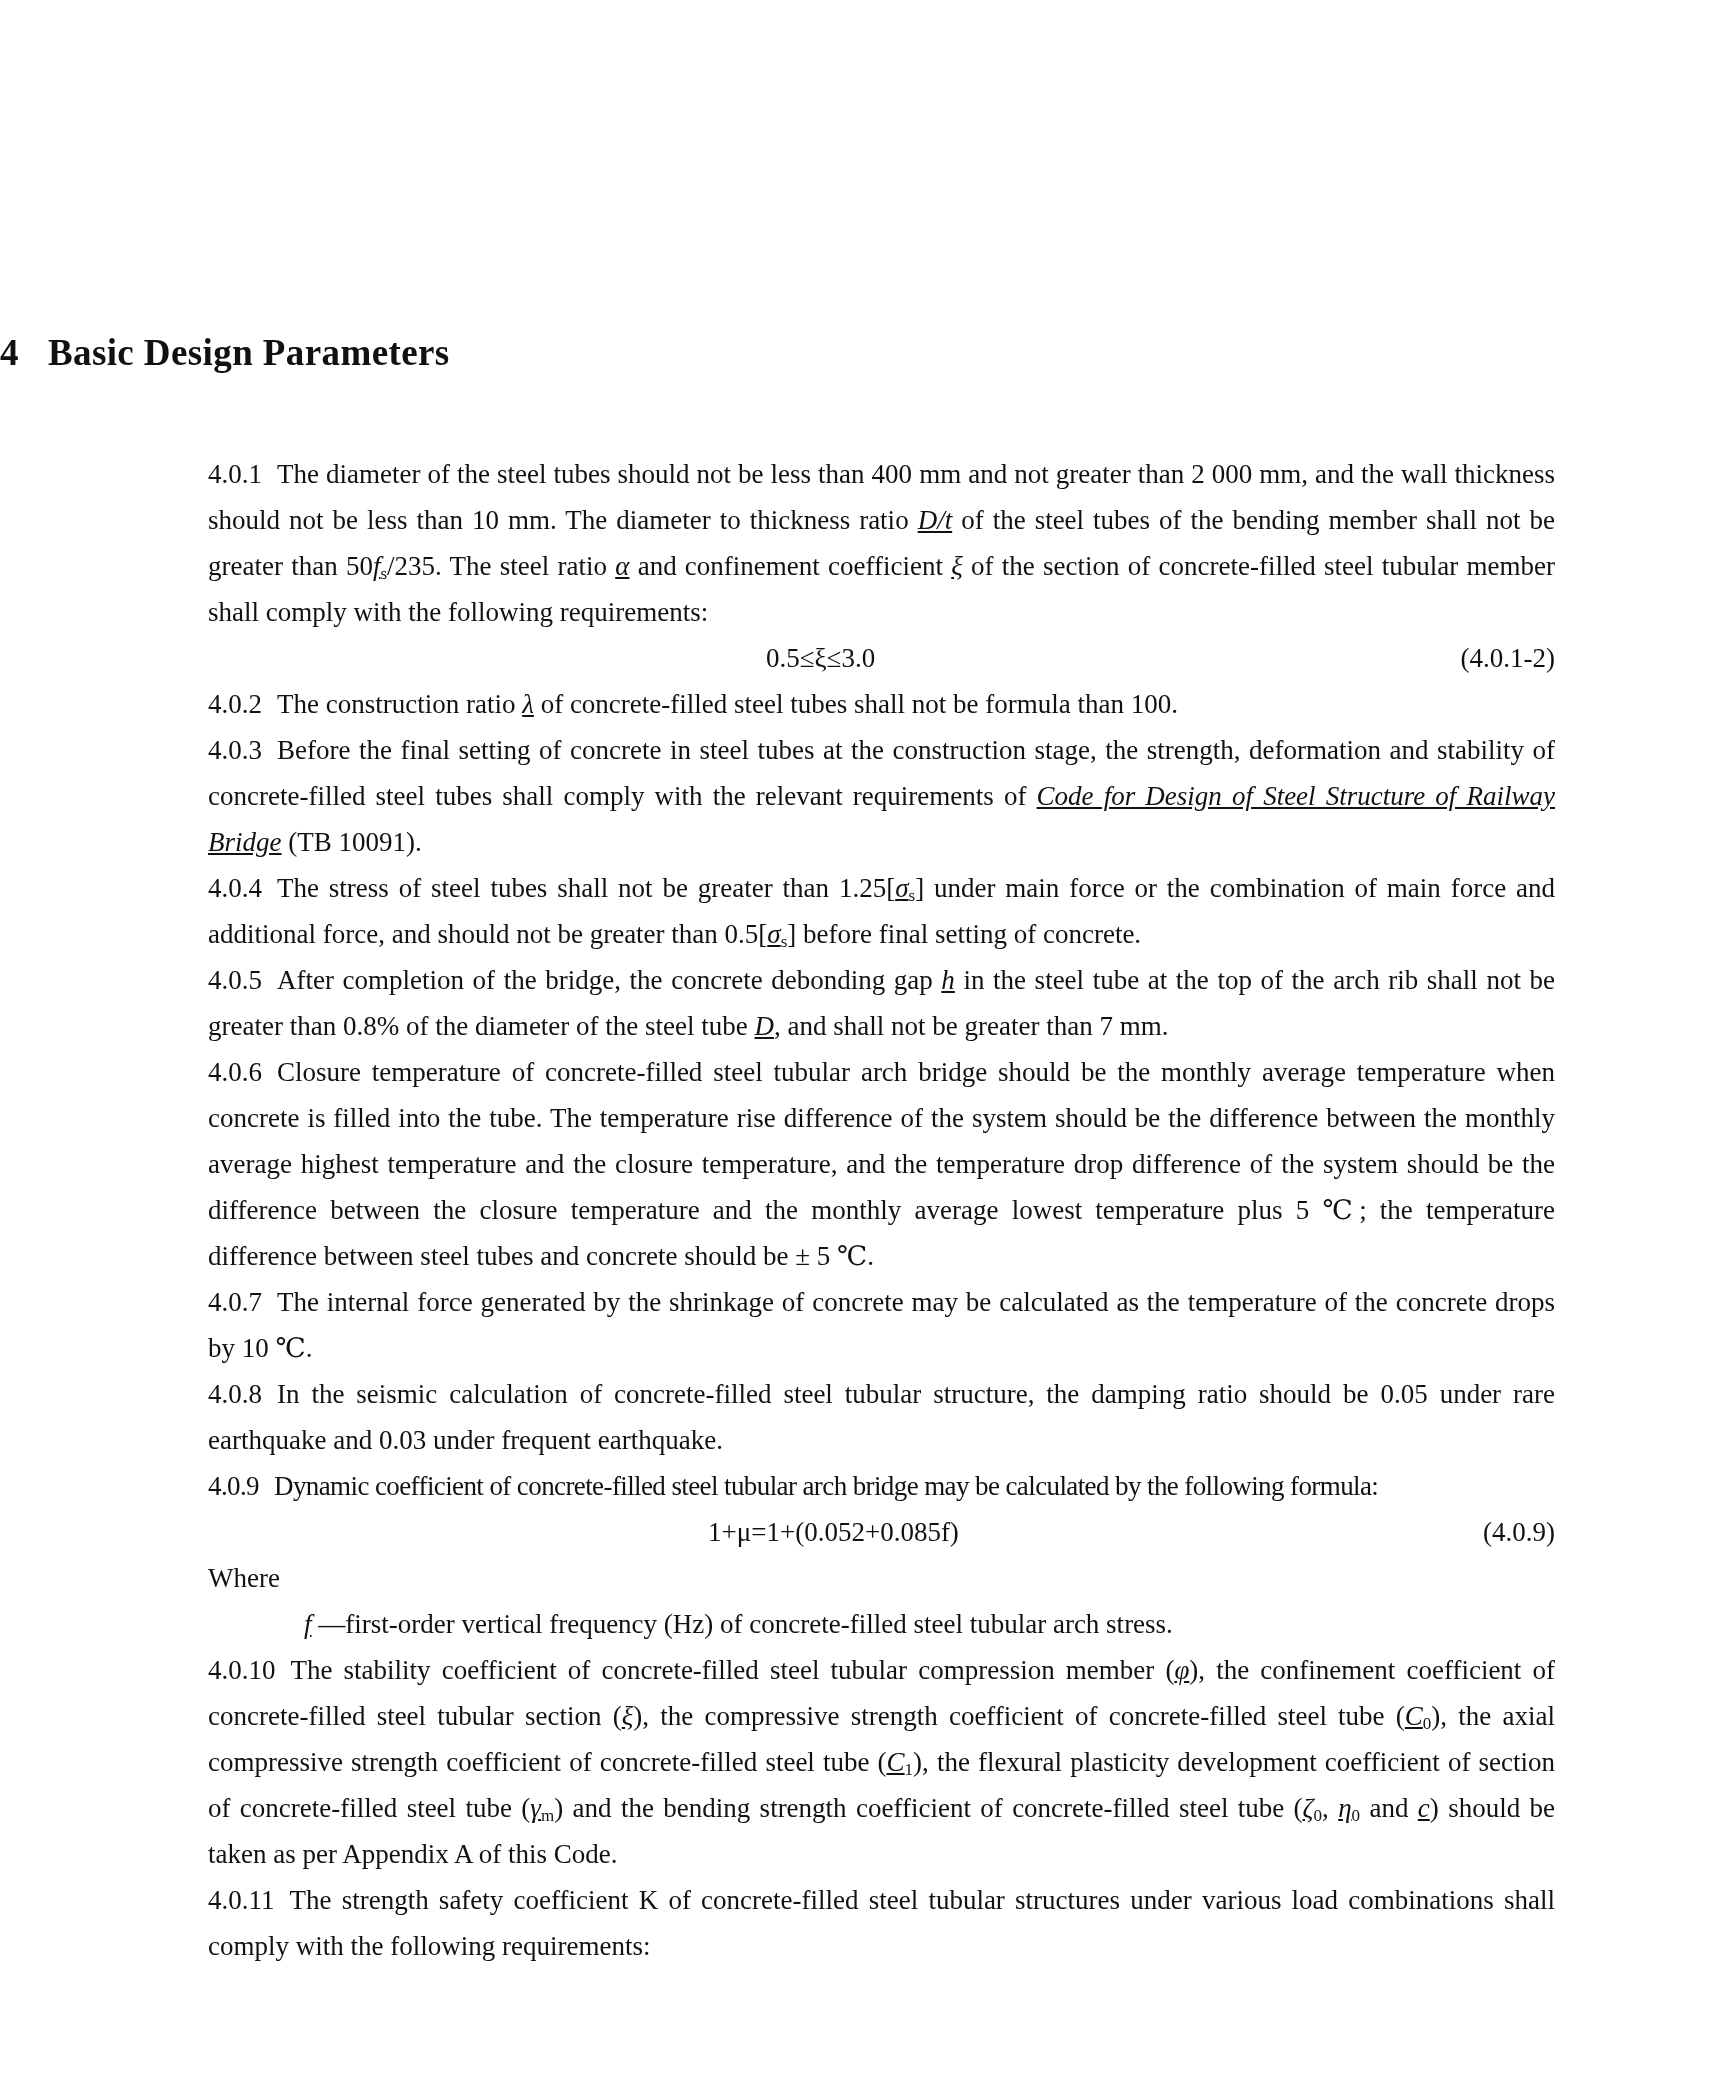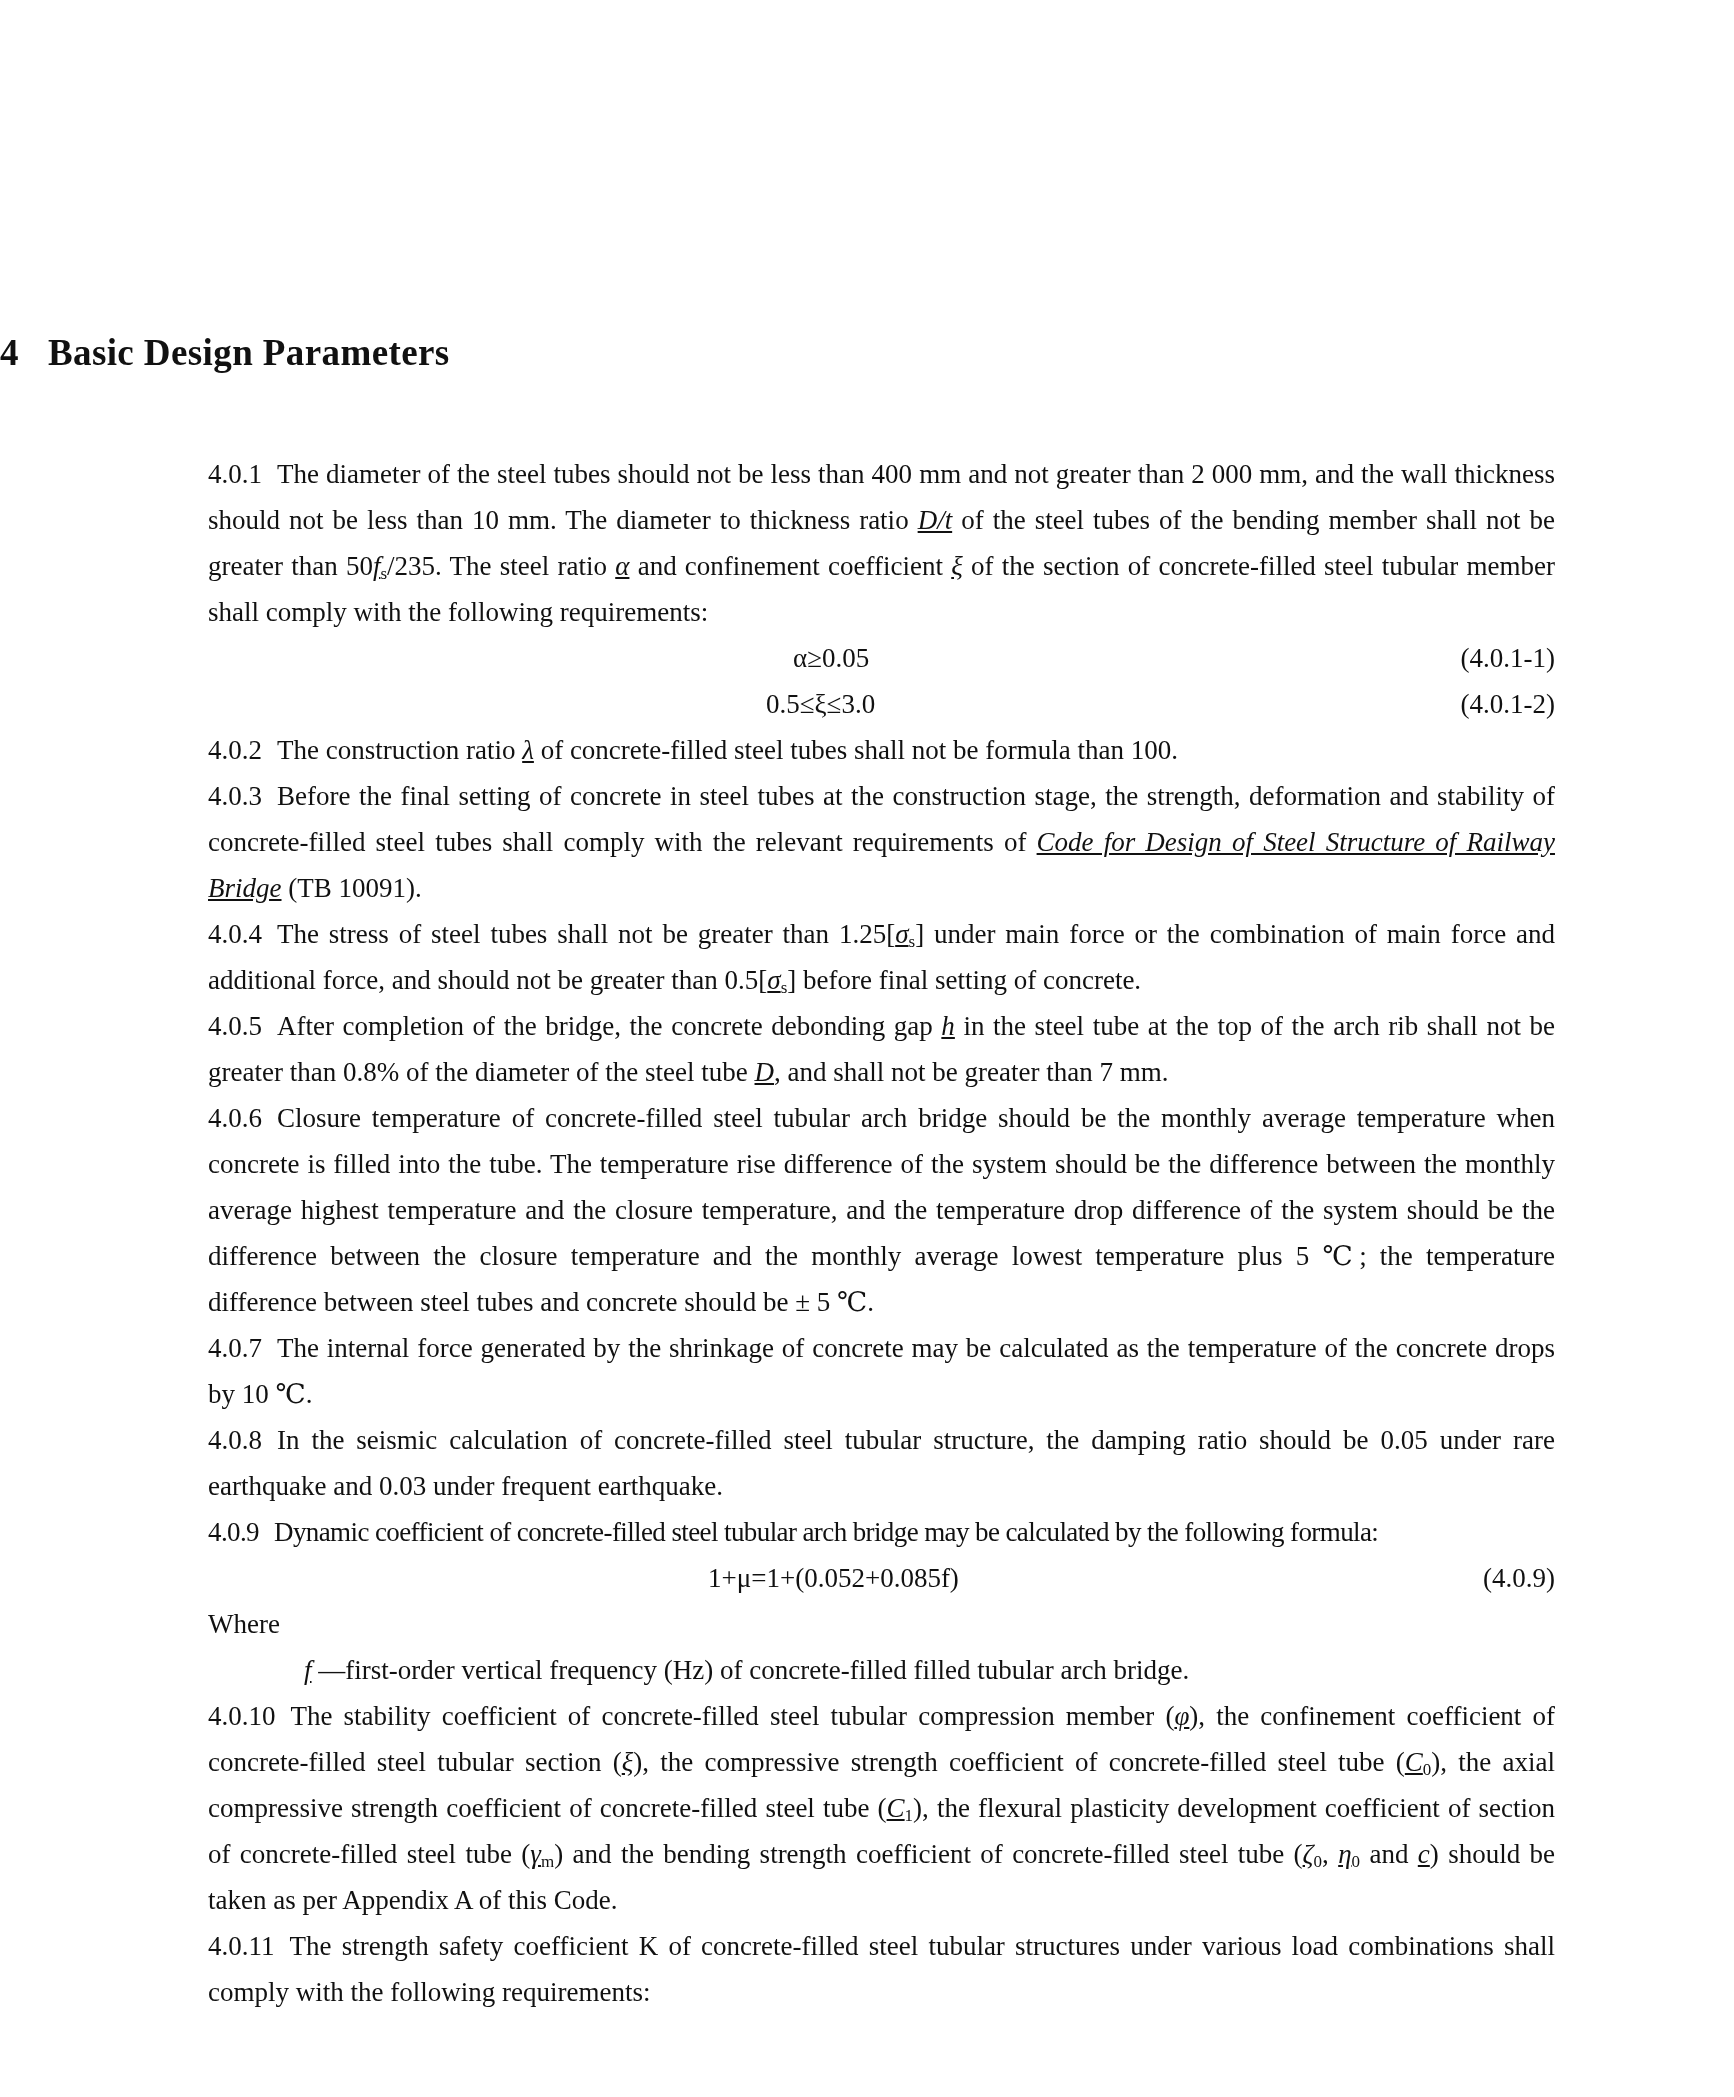--- a/index.html
+++ b/index.html
@@ -31,24 +31,20 @@
 
 <div class="page-title">
   <span class="num">4</span><span>Basic Design Parameters</span>
 </div>
 
 <div class="content">
 
   <p class="clause">
     <span class="clause-num">4.0.1</span><span>The diameter of the steel tubes should not be less than 400 mm and not greater than 2 000 mm, and the wall thickness should not be less than 10 mm. The diameter to thickness ratio </span><span class="i">D/t</span><span> of the steel tubes of the bending member shall not be greater than 50</span><span class="i">f</span><sub>s</sub><span>/235. The steel ratio </span><span class="i">α</span><span> and confinement coefficient </span><span class="i">ξ</span><span> of the section of concrete-filled steel tubular member shall comply with the following requirements:</span>
   </p>
-  <div class="formula-row">
-    <span class="expr" style="left:585px">α≥0.05</span>
-    <span class="tag">(4.0.1-1)</span>
-  </div>
   <div class="formula-row">
     <span class="expr" style="left:558px">0.5≤ξ≤3.0</span>
     <span class="tag">(4.0.1-2)</span>
   </div>
 
   <p class="clause">
     <span class="clause-num">4.0.2</span><span>The construction ratio </span><span class="i">λ</span><span> of concrete-filled steel tubes shall not be formula than 100.</span>
   </p>
 
   <p class="clause">
@@ -77,21 +73,21 @@
 
   <p class="clause" style="letter-spacing:-0.6px">
     <span class="clause-num">4.0.9</span><span>Dynamic coefficient of concrete-filled steel tubular arch bridge may be calculated by the following formula:</span>
   </p>
   <div class="formula-row">
     <span class="expr" style="left:500px">1+μ=1+(0.052+0.085f)</span>
     <span class="tag">(4.0.9)</span>
   </div>
   <p class="clause">Where</p>
   <p class="where-def">
-    <span class="i">f</span><span> —first-order vertical frequency (Hz) of concrete-filled filled tubular arch bridge.</span>
+    <span class="i">f</span><span> —first-order vertical frequency (Hz) of concrete-filled steel tubular arch stress.</span>
   </p>
 
   <p class="clause">
     <span class="clause-num">4.0.10</span><span>The stability coefficient of concrete-filled steel tubular compression member (</span><span class="i">φ</span><span>), the confinement coefficient of concrete-filled steel tubular section (</span><span class="i">ξ</span><span>), the compressive strength coefficient of concrete-filled steel tube (</span><span class="i">C</span><sub>0</sub><span>), the axial compressive strength coefficient of concrete-filled steel tube (</span><span class="i">C</span><sub>1</sub><span>), the flexural plasticity development coefficient of section of concrete-filled steel tube (</span><span class="i">γ</span><sub>m</sub><span>) and the bending strength coefficient of concrete-filled steel tube (</span><span class="i">ζ</span><sub>0</sub><span>, </span><span class="i">η</span><sub>0</sub><span> and </span><span class="i">c</span><span>) should be taken as per Appendix A of this Code.</span>
   </p>
 
   <p class="clause">
     <span class="clause-num">4.0.11</span><span>The strength safety coefficient K of concrete-filled steel tubular structures under various load combinations shall comply with the following requirements:</span>
   </p>
 </div>

